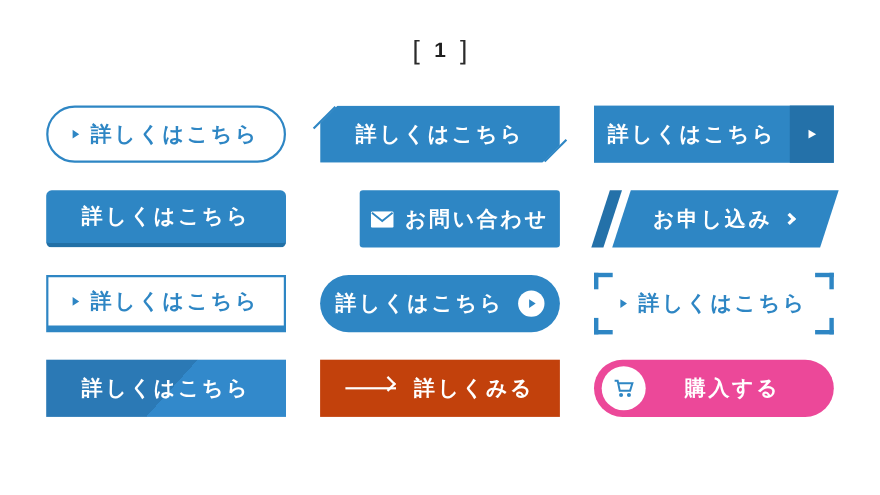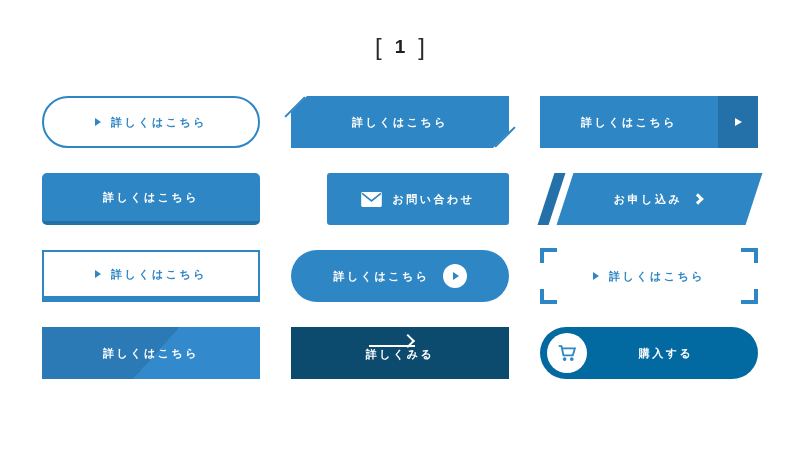--- a/index.html
+++ b/index.html
@@ -8,21 +8,21 @@
 
   .title { margin-top:34px; text-align:center; color:#1f1f1f; height:26px;
     display:flex; align-items:center; justify-content:center; }
   .title .bracket { font-size:24px; font-weight:300; color:#2b2b2b; }
   .title .num { font-size:19px; font-weight:bold; margin:0 13px; color:#1f1f1f; }
 
   .grid { width:716px; margin:36px auto 0; display:grid;
     grid-template-columns:repeat(3,218px); gap:25px 31px; }
 
   .btn { position:relative; height:52px; display:flex; align-items:center;
-    justify-content:center; font-size:11px; font-weight:bold; letter-spacing:2.5px;
+    justify-content:center; font-size:19px; font-weight:bold; letter-spacing:2.5px;
     cursor:pointer; color:#ffffff; }
 
   
   .tri { width:0; height:0; border-left:6px solid #2e86c4;
     border-top:4.5px solid transparent; border-bottom:4.5px solid transparent;
     margin-right:10px; flex:0 0 auto; }
   .tri.white { border-left-color:#ffffff; }
 
   
   .b-outline-pill { background:#fff; border:2px solid #2e86c4; border-radius:27px;
@@ -75,29 +75,29 @@
   .corner { position:absolute; width:17px; height:15px; }
   .corner.tl { left:0; top:-2px; border-left:4px solid #2e86c4; border-top:4px solid #2e86c4; }
   .corner.tr { right:0; top:-2px; border-right:4px solid #2e86c4; border-top:4px solid #2e86c4; }
   .corner.bl { left:0; bottom:-2px; border-left:4px solid #2e86c4; border-bottom:4px solid #2e86c4; }
   .corner.br2 { right:0; bottom:-2px; border-right:4px solid #2e86c4; border-bottom:4px solid #2e86c4; }
 
   
   .b-diag { background:linear-gradient(132deg,#2b79b5 0 52%,#3289cb 52% 100%); }
 
   
-  .b-longarrow { background:#0c4a6e;flex-direction:column; }
+  .b-longarrow { background:#c2410c; }
   .long-arrow { position:relative; width:46px; height:2px; background:#fff;
     margin-right:16px; flex:0 0 auto; }
   .long-arrow::after { content:""; position:absolute; right:0; top:-3.5px; width:8px;
     height:8px; border-top:2px solid #fff; border-right:2px solid #fff;
     transform:rotate(45deg); transform-origin:100% 0; }
 
   
-  .b-cart { background:#0369a1; border-radius:27px; padding-left:34px; }
+  .b-cart { background:#ec4899; border-radius:27px; padding-left:34px; }
   .cart-circ { position:absolute; left:7px; top:6px; width:40px; height:40px;
     border-radius:50%; background:#fff; display:flex; align-items:center;
     justify-content:center; }
   .cart-svg { width:22px; height:22px; }
 </style>
 </head>
 <body>
 
 <div class="title">
   <span class="bracket">[</span>

